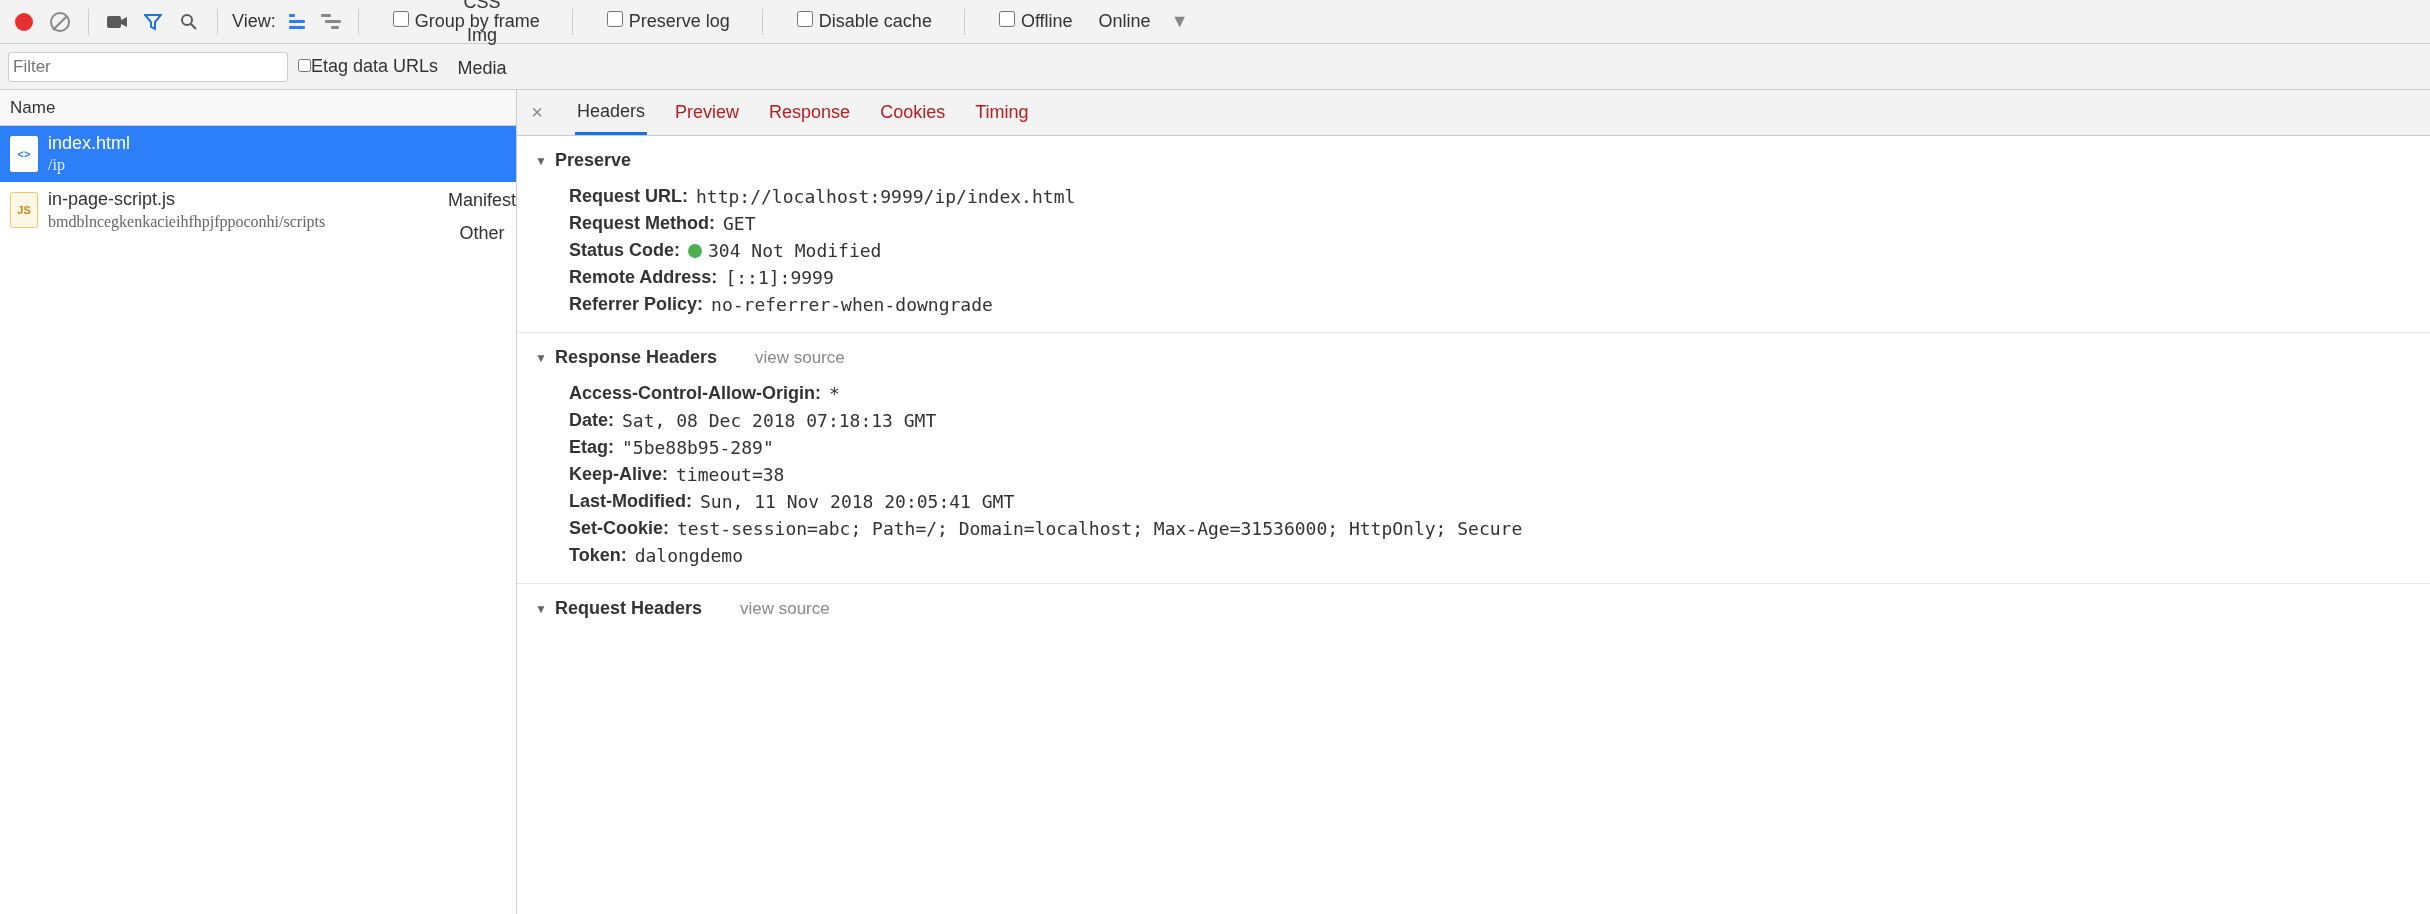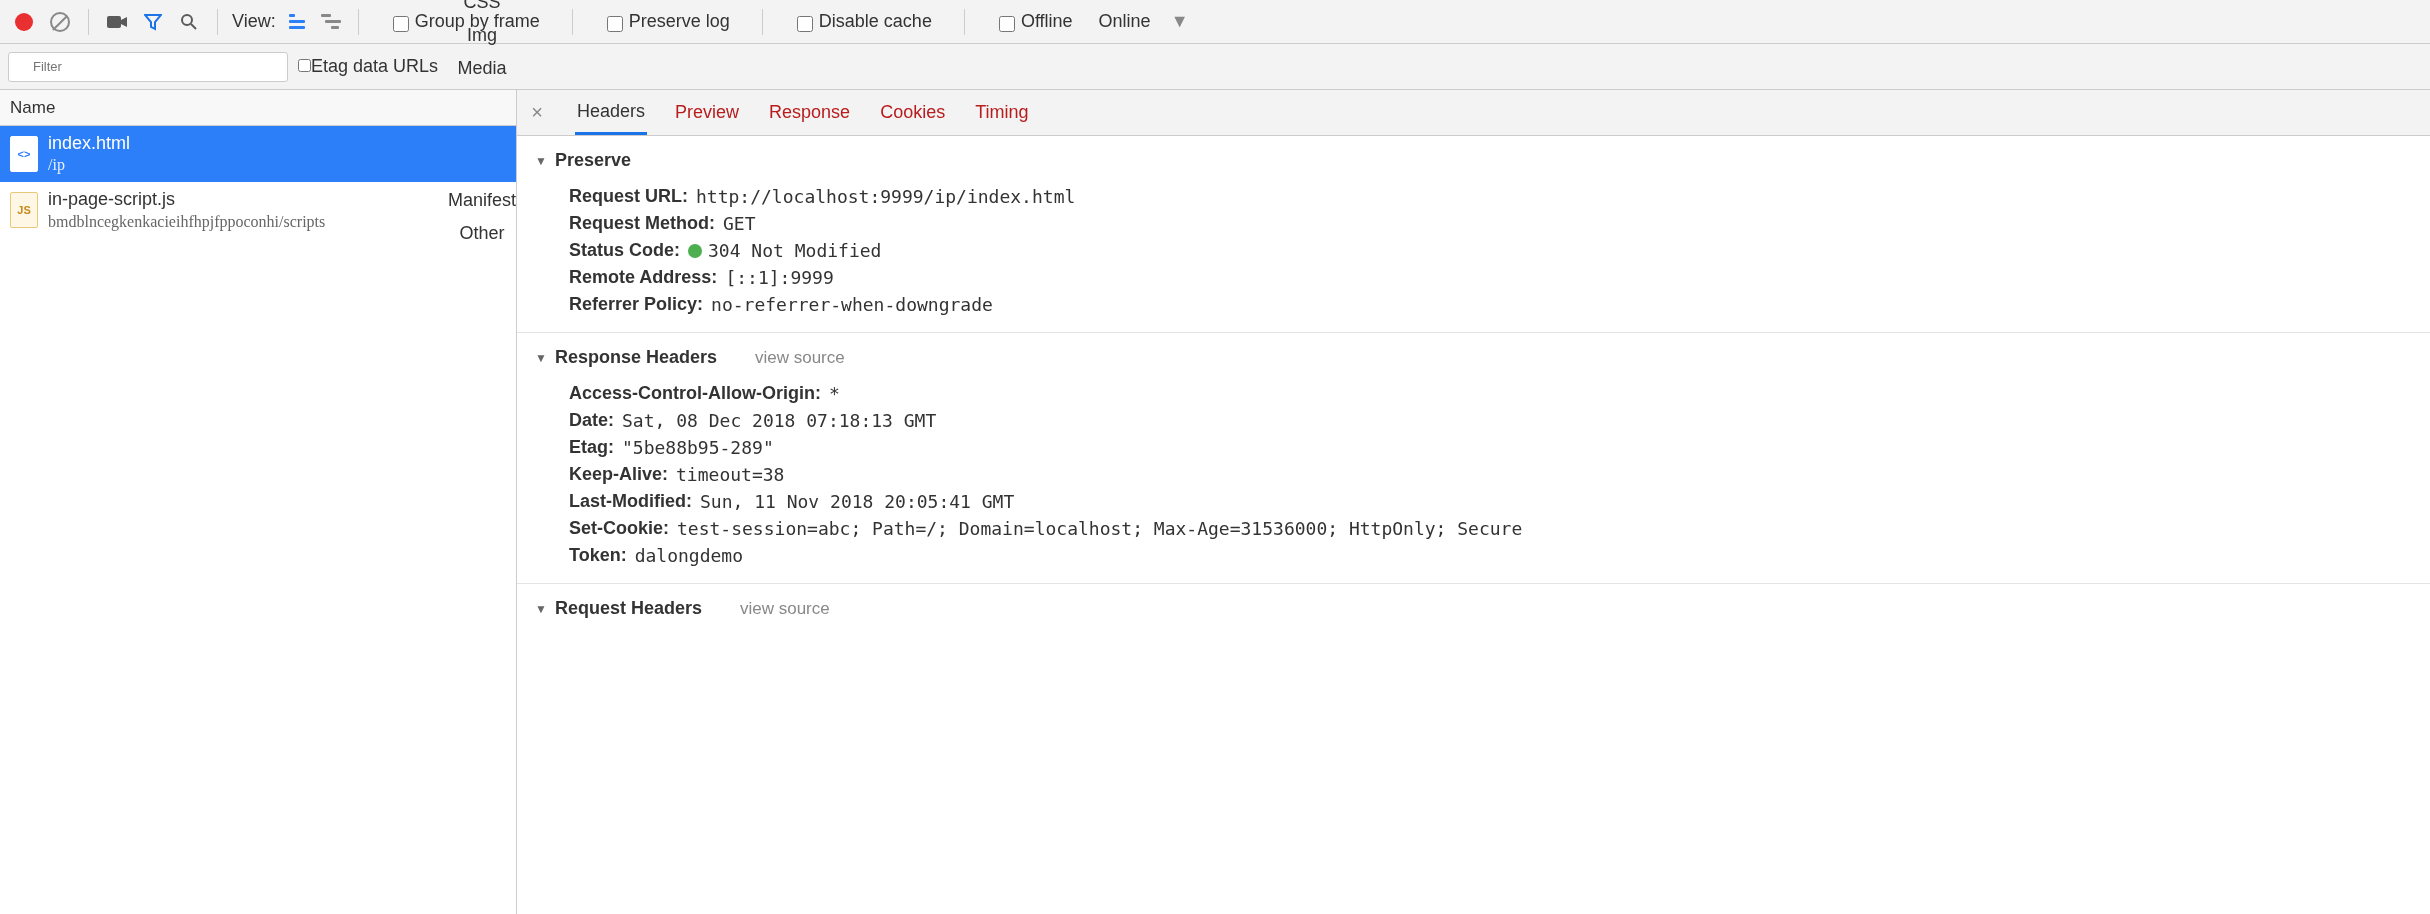--- a/index.html
+++ b/index.html
@@ -20,21 +20,21 @@
   border-bottom: 1px solid #ccc;
   display: flex;
   align-items: center;
   padding: 0 10px;
   gap: 8px;
 }
 .toolbar .sep { width:1px; height:26px; background:#ccc; margin:0 6px; }
 .toolbar .icon-btn { display:inline-flex; align-items:center; justify-content:center; width:28px; height:28px; cursor:pointer; color:#5a5a5a; }
 .toolbar .label { color:#333; font-size:18px; }
 .toolbar input[type=checkbox] { width:16px; height:16px; margin-right:6px; vertical-align:middle; }
-.toolbar .check { display:flex; align-items:flex-end; margin-right:18px; cursor:pointer;padding-left:20px; }
+.toolbar .check { display:flex; align-items:flex-start; margin-right:18px; cursor:pointer;padding-left:20px; }
 .toolbar .view-btn { display:inline-flex; align-items:center; justify-content:center; width:26px; height:26px; cursor:pointer; }
 .toolbar .dropdown-arrow { color:#888; cursor:pointer; padding:0 12px; }
 
 .record-dot { width:18px; height:18px; border-radius:50%; background:#e83030; }
 .clear-icon { width:20px; height:20px; border:2px solid #888; border-radius:50%; position:relative; }
 .clear-icon::after { content:""; position:absolute; top:8px; left:-2px; width:20px; height:2px; background:#888; transform:rotate(-45deg); }
 
 
 .filter-row {
   height: 46px;
@@ -43,22 +43,22 @@
   display: flex;
   align-items: center;
   padding: 0 8px;
   gap: 10px;
 }
 .filter-input {
   width: 280px;
   height: 30px;
   border: 1px solid #ccc;
   border-radius: 3px;
-  padding: 0 24px;
-  font-size: 13px;
+  padding: 0 4px;
+  font-size: 17px;
   background: #fff;
   color:#333;
 }
 .filter-types { display:flex; align-items:center; gap:12px;flex-direction:column; }
 .filter-types .type { cursor:pointer; color:#333; }
 .pill-all { background:#8a8a8a; color:#fff; border-radius:10px; padding:2px 10px; }
 
 
 .main { display:flex; height:calc(100% - 90px); }
 

